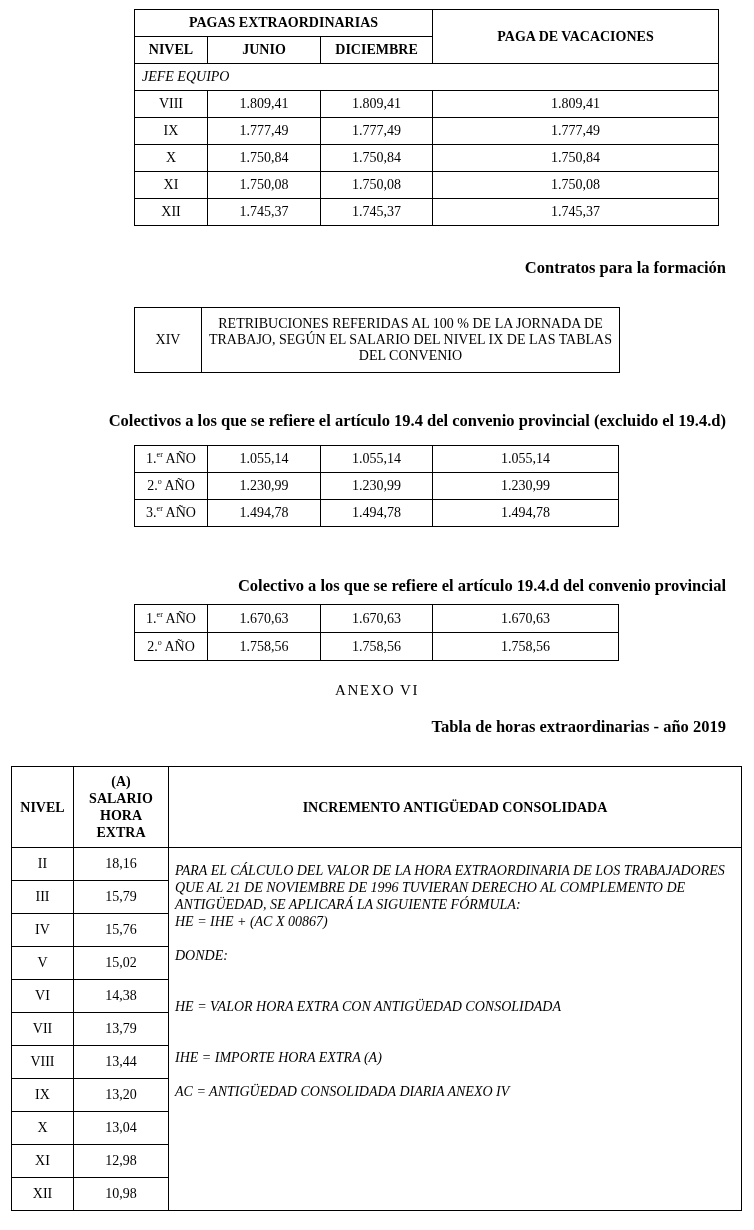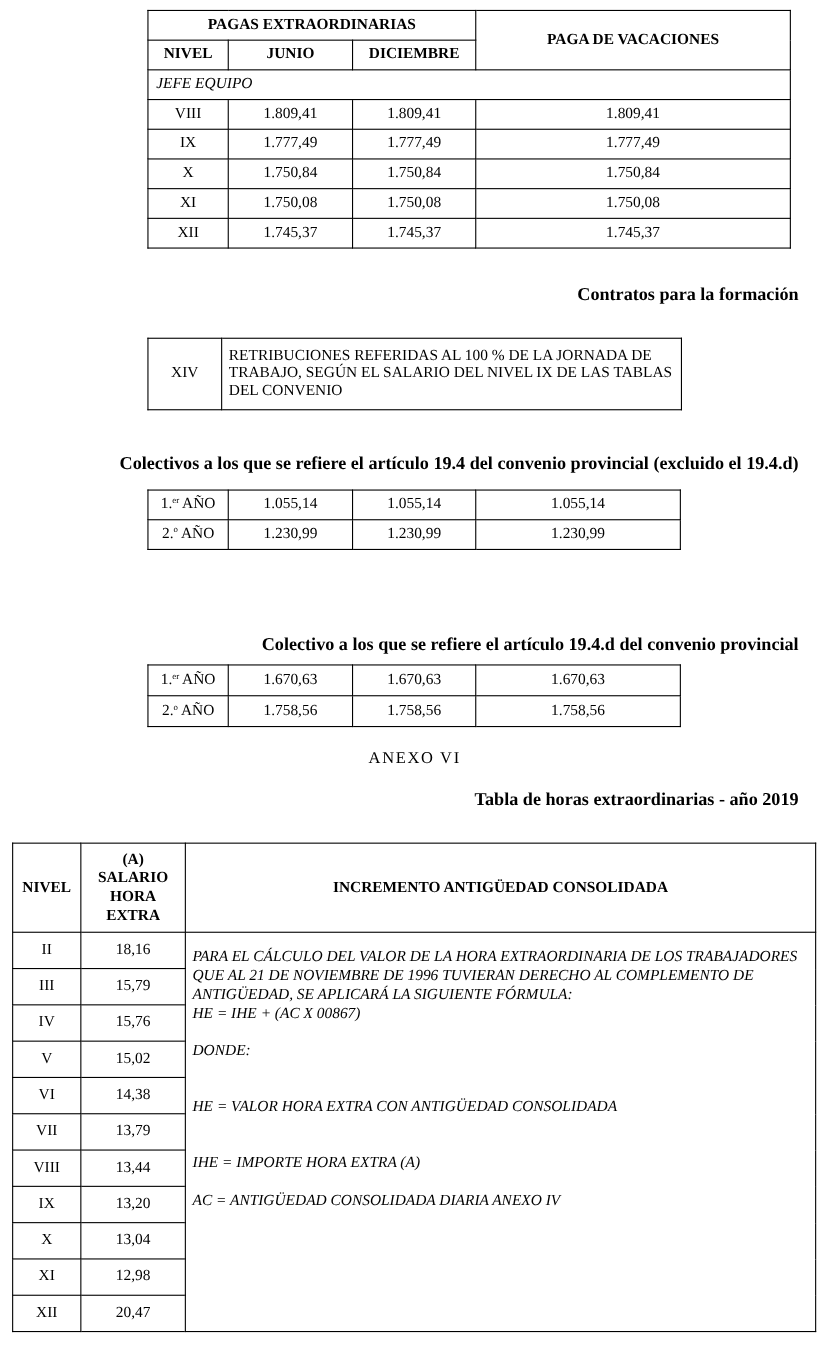--- a/index.html
+++ b/index.html
@@ -9,21 +9,21 @@
   td, th { border: 1.5px solid #000; padding: 0; text-align: center; vertical-align: middle;
            font-size: 14px; font-weight: normal; }
   th { font-weight: bold; }
   .t1 { left: 134px; top: 9px; width: 585px; }
   .t1 td, .t1 th { height: 26px; }
   .t1 .italic { font-style: italic; text-align: left; padding-left: 7px; }
   .heading { position: absolute; left: 0; width: 726px; text-align: right; font-weight: bold; font-size: 16.5px; }
   .plain-heading { position: absolute; left: 0; width: 754px; text-align: center; font-size: 15px; letter-spacing: 1.5px; }
   .t2 { left: 134px; top: 307px; width: 486px; }
   .t2 td { height: 60px; }
-  .t2 .desc { text-align: left; padding: 2px 6px; line-height: 16px; }
+  .t2 .desc { text-align: center; padding: 2px 6px; line-height: 16px; }
   .t3 { left: 134px; top: 445px; width: 485px; }
   .t3 td { height: 26px; }
   .t4 { left: 134px; top: 604px; width: 485px; }
   .t4 td { height: 27px; }
   sup { font-size: 8px; vertical-align: top; position: relative; top: -1px; }
   .t5 { left: 11px; top: 766px; width: 731px; }
   .t5 th { font-size: 14px; line-height: 17px; }
   .t5 td { height: 32px; }
   .t5 .formula { text-align: left; vertical-align: top; padding: 14px 6px 0 6px; line-height: 17px; border-bottom: 1.5px solid #000; font-style: italic; }
   .formula p { margin: 0; }
@@ -118,20 +118,26 @@
         <td>1.055,14</td>
         <td>1.055,14</td>
         <td>1.055,14</td>
       </tr>
       <tr>
         <td><span>2.</span><sup>o</sup><span> AÑO</span></td>
         <td>1.230,99</td>
         <td>1.230,99</td>
         <td>1.230,99</td>
       </tr>
+      <tr>
+        <td><span>3.</span><sup>er</sup><span> AÑO</span></td>
+        <td>1.494,78</td>
+        <td>1.494,78</td>
+        <td>1.494,78</td>
+      </tr>
     </tbody>
 </table>
 
 <div class="heading" style="top:576px;">Colectivo a los que se refiere el artículo 19.4.d del convenio provincial</div>
 
 <table class="t4">
   <colgroup>
       <col style="width:73px">
       <col style="width:113px">
       <col style="width:112px">
@@ -222,16 +228,16 @@
       <tr>
         <td>X</td>
         <td>13,04</td>
       </tr>
       <tr>
         <td>XI</td>
         <td>12,98</td>
       </tr>
       <tr>
         <td>XII</td>
-        <td>20,47</td>
+        <td>10,98</td>
       </tr>
     </tbody>
 </table>
 
 </body></html>

